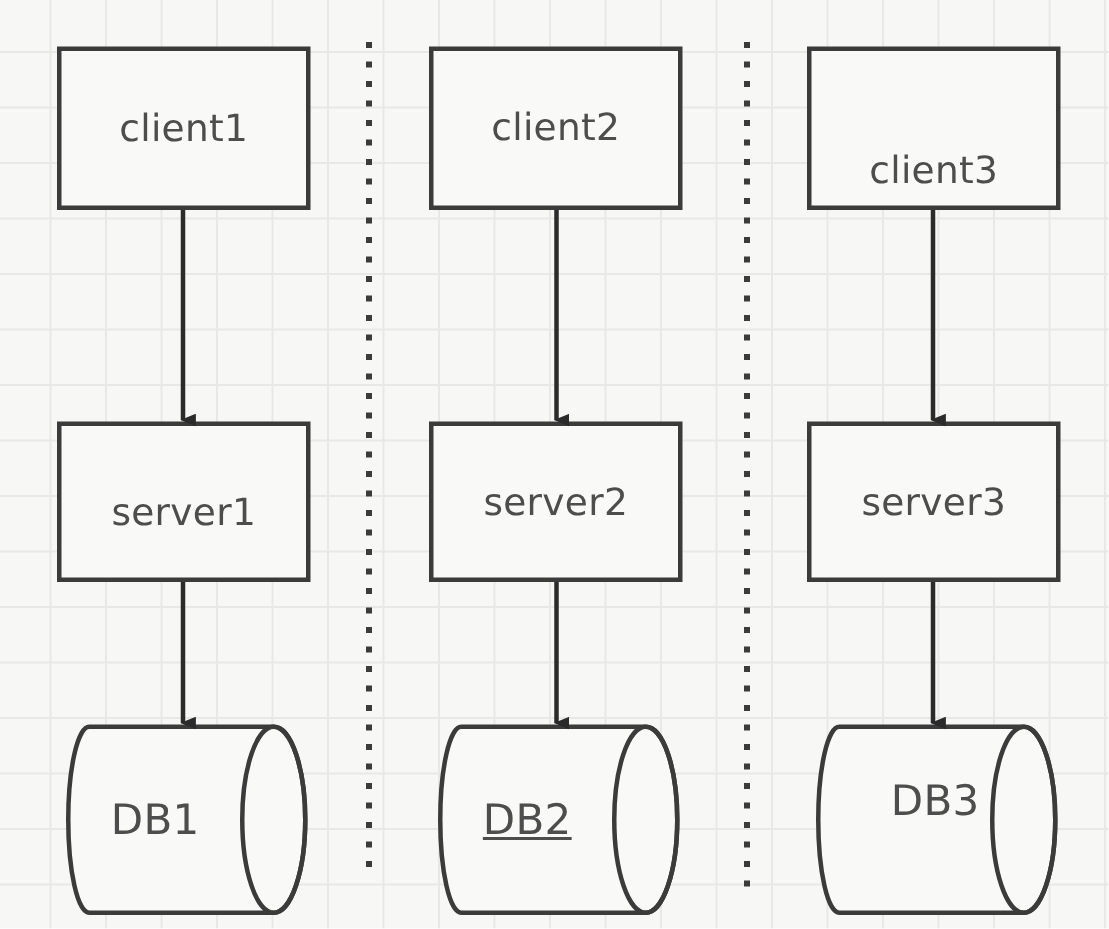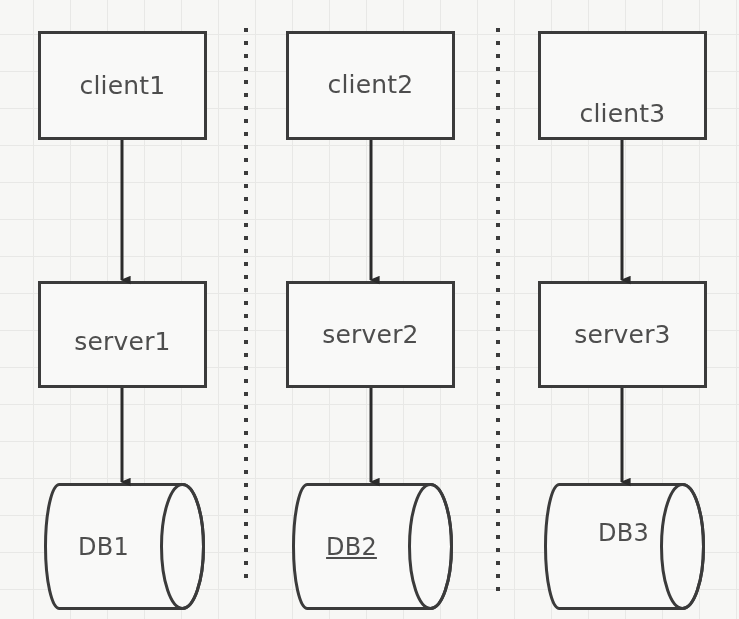--- a/index.html
+++ b/index.html
@@ -33,21 +33,21 @@
     align-items: center;
     justify-content: center;
     color: #4d4d4d;
     font-size: 25px;
     font-weight: 400;
     letter-spacing: 0.2px;
     white-space: nowrap;
     pointer-events: none;
   }
   .db-label {
-    font-size: 24px;
+    font-size: 28px;
   }
 </style>
 </head>
 <body>
 
 <div id="canvas">
 
   <svg id="svg-layer" viewBox="0 0 739 619" xmlns="http://www.w3.org/2000/svg">
     <defs>
       <marker id="arrowhead" markerWidth="10" markerHeight="10" refX="4.2" refY="8.6" orient="auto" markerUnits="userSpaceOnUse">

